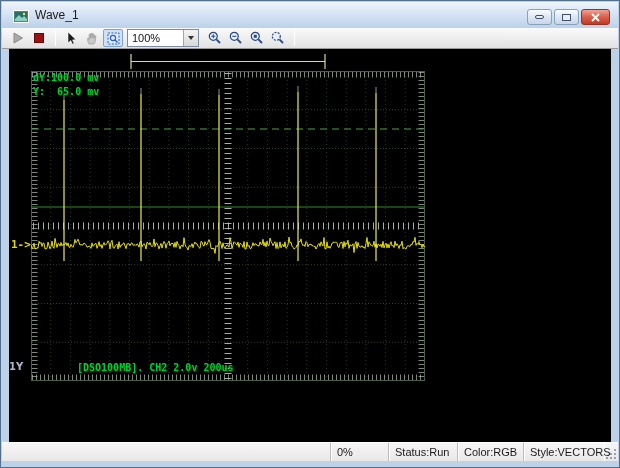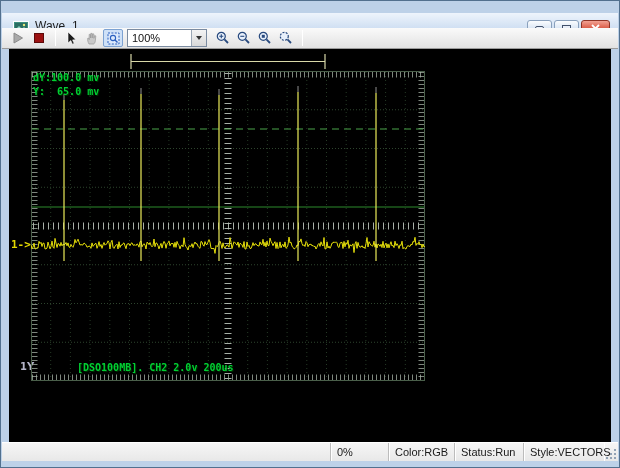--- a/index.html
+++ b/index.html
@@ -1,62 +1,62 @@
 <!DOCTYPE html>
 <html><head>
 <meta charset="utf-8">
 <style>
   html,body{margin:0;padding:0;background:#888;}
   *{box-sizing:border-box;}
   .window{position:relative;width:620px;height:468px;
     background:#bdd1e8;border:1px solid #52708e;
     font-family:"Liberation Sans",sans-serif;overflow:hidden;}
   
-  .titlebar{position:absolute;left:1px;top:12px;right:1px;height:26px;
+  .titlebar{position:absolute;left:1px;top:1px;right:1px;height:26px;
     background:linear-gradient(#eef4fc,#cfdff2 60%,#bdd1e8);
     display:flex;align-items:center;padding-left:11px;}
   .app-icon{width:16px;height:13px;margin-right:6px;display:inline-block;}
   .title{font-size:12px;color:#1c1c1c;}
   .winbtns{position:absolute;right:8px;top:7px;display:flex;gap:2px;}
   .wbtn{width:25px;height:16px;border:1px solid #89a0bc;border-radius:3px;
     background:linear-gradient(#fbfdff,#dfe9f5 45%,#c6d6ea);
     display:flex;align-items:center;justify-content:center;cursor:default;}
   .wbtn.close{width:29px;background:linear-gradient(#f2a293,#dd6551 45%,#c03a26);border-color:#8e3326;}
   .glyph-min{width:9px;height:4px;border:1px solid #40506a;border-radius:2px;background:#e8eef8;display:block;}
   .glyph-max{width:9px;height:7px;border:1px solid #40506a;background:#e8eef8;display:block;}
   
   .toolbar{position:absolute;left:1px;right:1px;top:27px;height:21px;
     background:linear-gradient(#fafafa,#e2e2e2);border-bottom:1px solid #9b9b9b;
     display:flex;align-items:center;padding-left:6px;}
   .tbtn{width:20px;height:18px;display:flex;align-items:center;justify-content:center;
     border:1px solid transparent;margin-right:1px;}
   .tbtn.selected{border:1px solid #7da2d2;background:#cfe1f7;border-radius:2px;}
   .tsep{width:1px;height:16px;background:#aaa;border-right:1px solid #fff;margin:0 5px;}
-  .zoomdd{width:80px;height:18px;border:1px solid #7b8ba0;background:#fff;
+  .zoomdd{width:72px;height:18px;border:1px solid #7b8ba0;background:#fff;
     display:flex;align-items:center;margin:0 6px 0 3px;position:relative;}
   .zoomdd .val{flex:1;font-size:11px;padding-left:4px;color:#111;}
   .ddbtn{width:15px;height:16px;background:linear-gradient(#f4f4f4,#d8d8d8);
     border-left:1px solid #9aa6b4;display:flex;align-items:center;justify-content:center;}
   .ddbtn::after{content:"";width:0;height:0;border-left:3px solid transparent;
     border-right:3px solid transparent;border-top:4px solid #333;}
   
   .client{position:absolute;left:8px;right:8px;top:48px;height:395px;background:#000;}
   .bracket{position:absolute;left:120px;top:4px;}
   .graticule{position:absolute;left:22px;top:22px;width:394px;height:310px;}
   #scope-svg{position:absolute;left:0;top:0;}
   .readout,.chinfo{position:absolute;font-family:"DejaVu Sans Mono",monospace;
     font-weight:bold;font-size:10px;line-height:13px;color:#00cf33;white-space:pre;
     text-shadow:1px 1px 0 #002a00;}
   .r1{left:2px;top:0px;}
   .r2{left:2px;top:14px;}
   .c1{left:3px;top:276px;}
   .c2{left:3px;top:290px;margin-left:43px;}
   .marker{position:absolute;left:2px;top:189px;color:#e3d800;
     font-family:"DejaVu Sans Mono",monospace;font-weight:bold;font-size:11px;}
-  .axis-label{position:absolute;left:11px;top:312px;color:#b4b4c8;
+  .axis-label{position:absolute;left:0;top:312px;color:#b4b4c8;
     font-family:"DejaVu Sans",sans-serif;font-weight:bold;font-size:10px;}
   
   .statusbar{position:absolute;left:1px;right:1px;bottom:6px;height:19px;
     background:linear-gradient(#f6f6f6,#e8e8e8);border-top:1px solid #fff;
     display:flex;align-items:stretch;font-size:11px;color:#1a1a1a;}
   .pane{border-right:1px solid #bcbcbc;box-shadow:1px 0 0 #fff;
     display:flex;align-items:center;padding-left:6px;}
   .pane-main{width:329px;}
   .pane-progress{width:58px;}
   .pane-status{width:69px;}
@@ -215,19 +215,19 @@
         </svg>
       <div class="readout r1">dY:100.0 mv</div>
       <div class="readout r2">Y:  65.0 mv</div>
       <div class="chinfo c2">[DSO100MB]. CH2 2.0v 200us</div>
     </div>
   </div>
 
   <div class="statusbar">
     <div class="pane pane-main"></div>
     <div class="pane pane-progress">0%</div>
+    <div class="pane pane-status">Status:Run</div>
     <div class="pane pane-color">Color:RGB</div>
-    <div class="pane pane-status">Status:Run</div>
     <div class="pane pane-style">Style:VECTORS</div>
     <div class="grip"></div>
   </div>
   <div class="bottomframe"></div>
 </div>
 
 </body></html>

